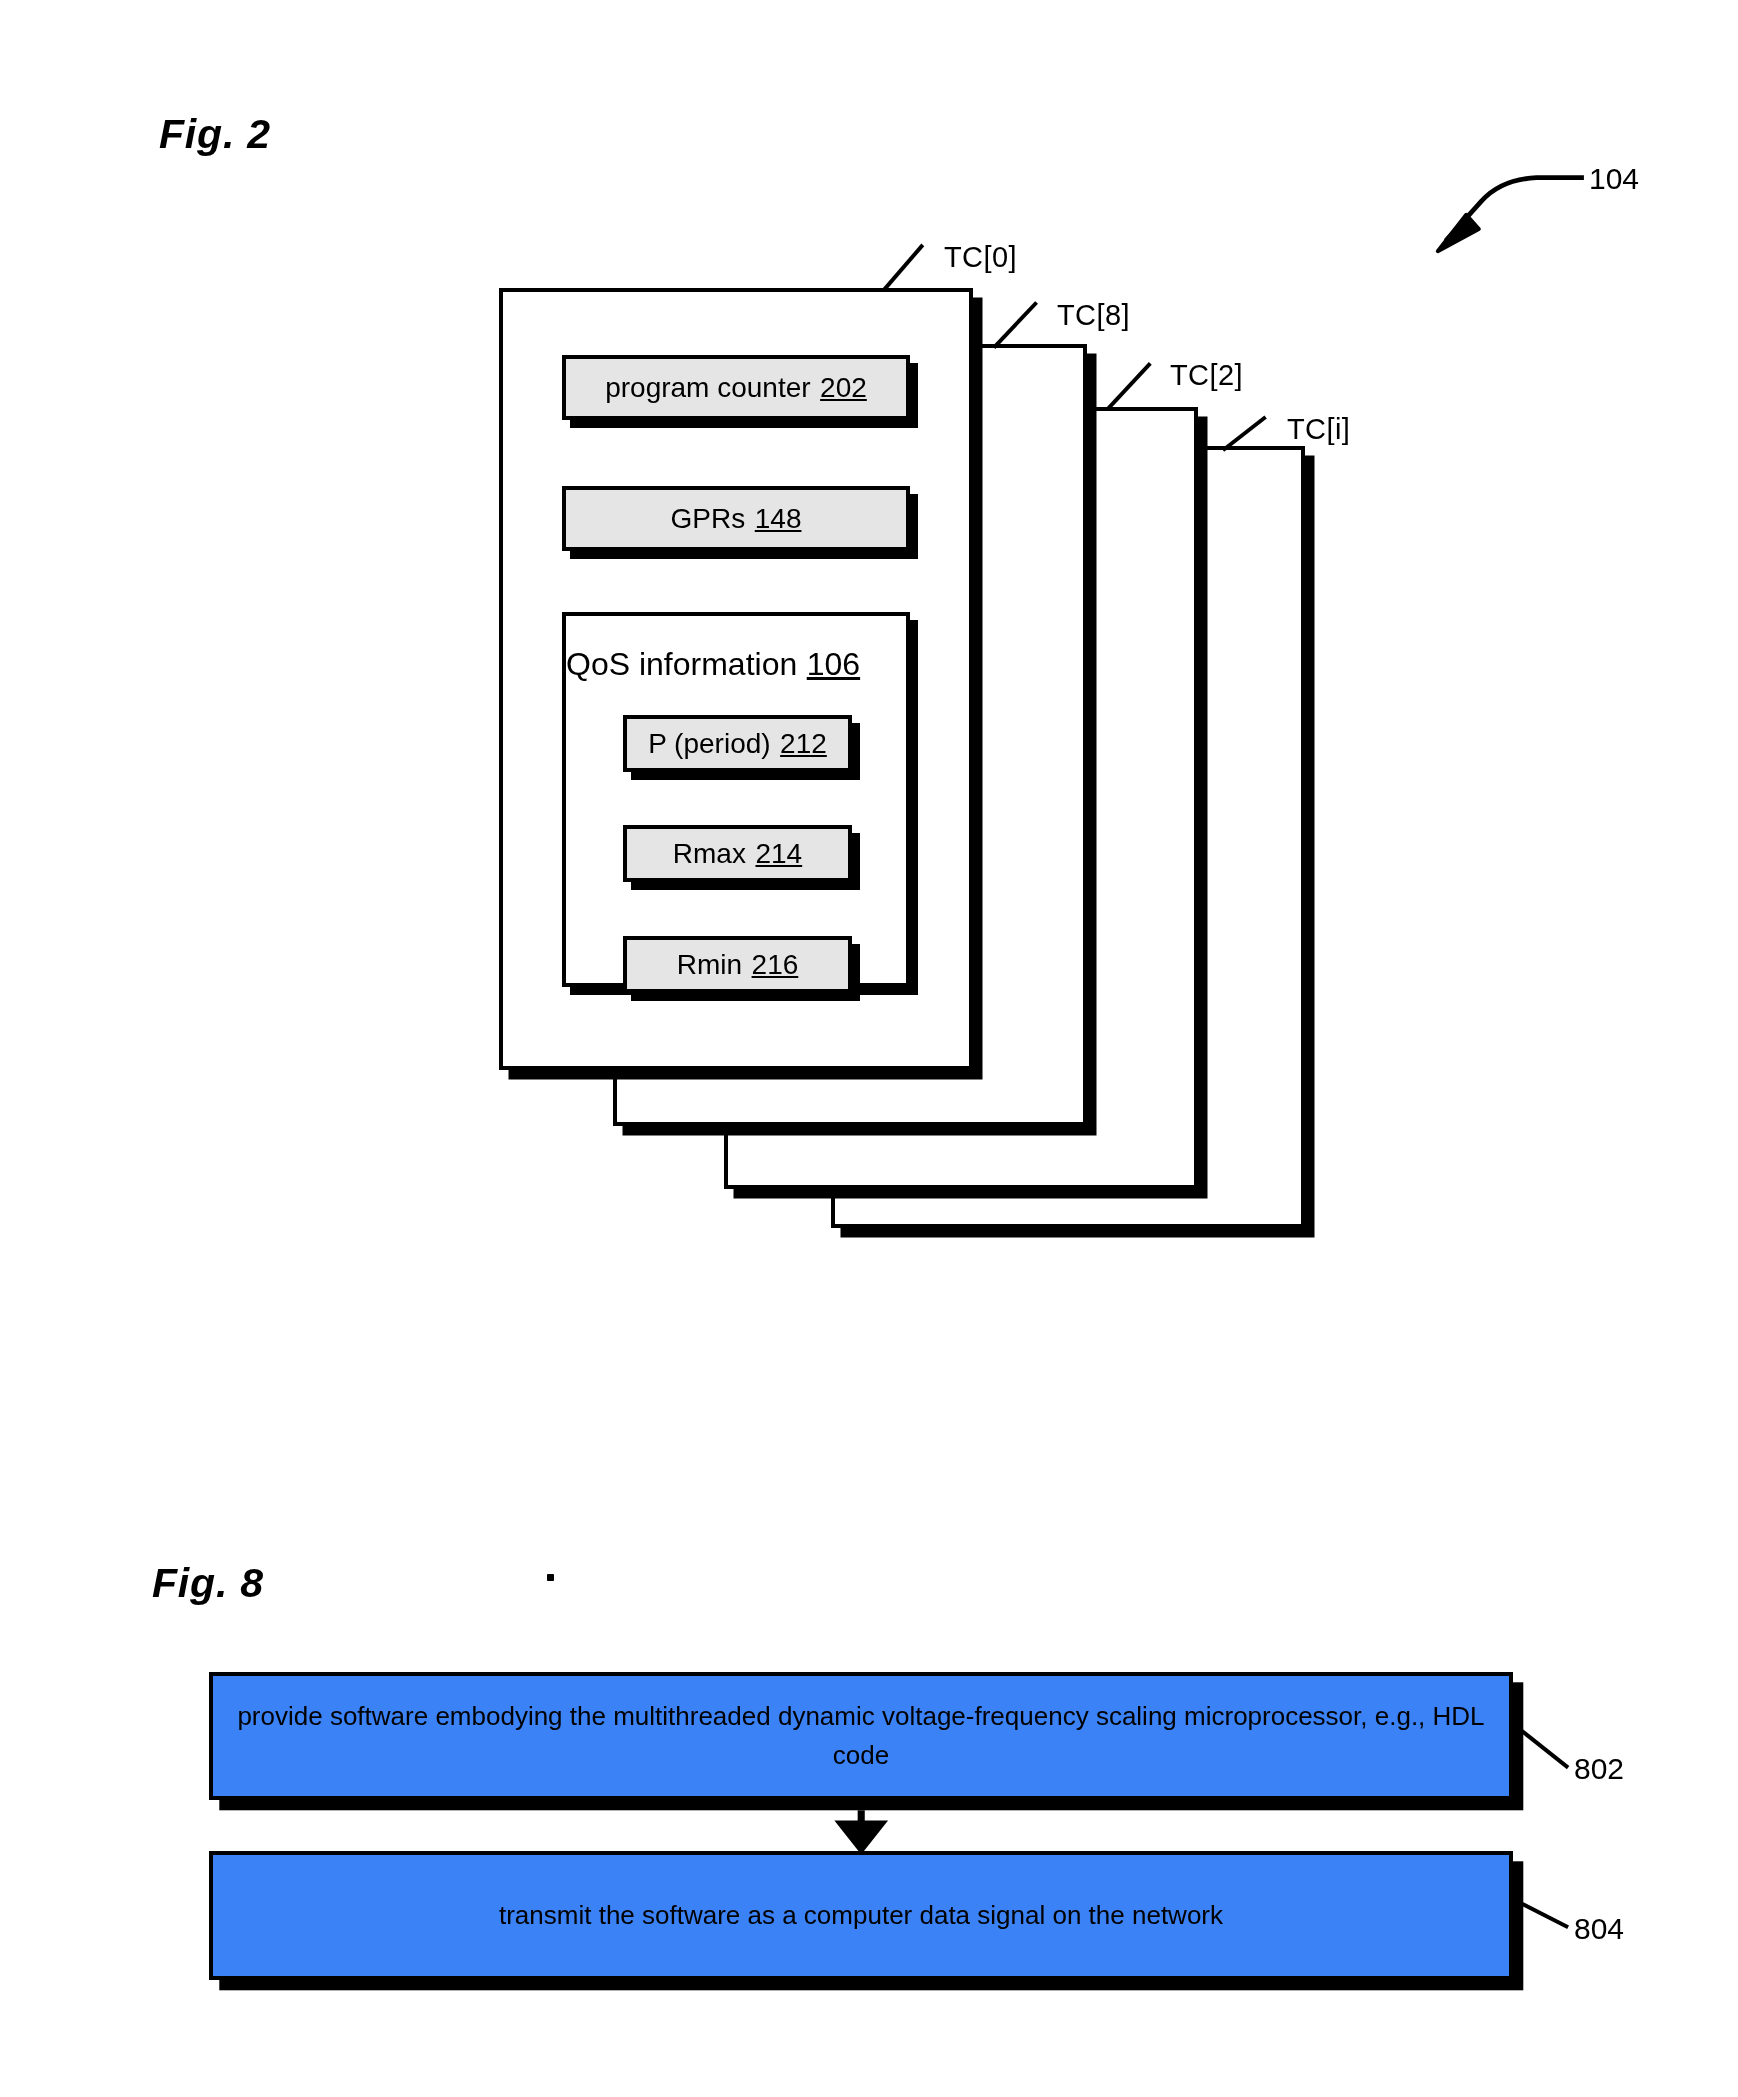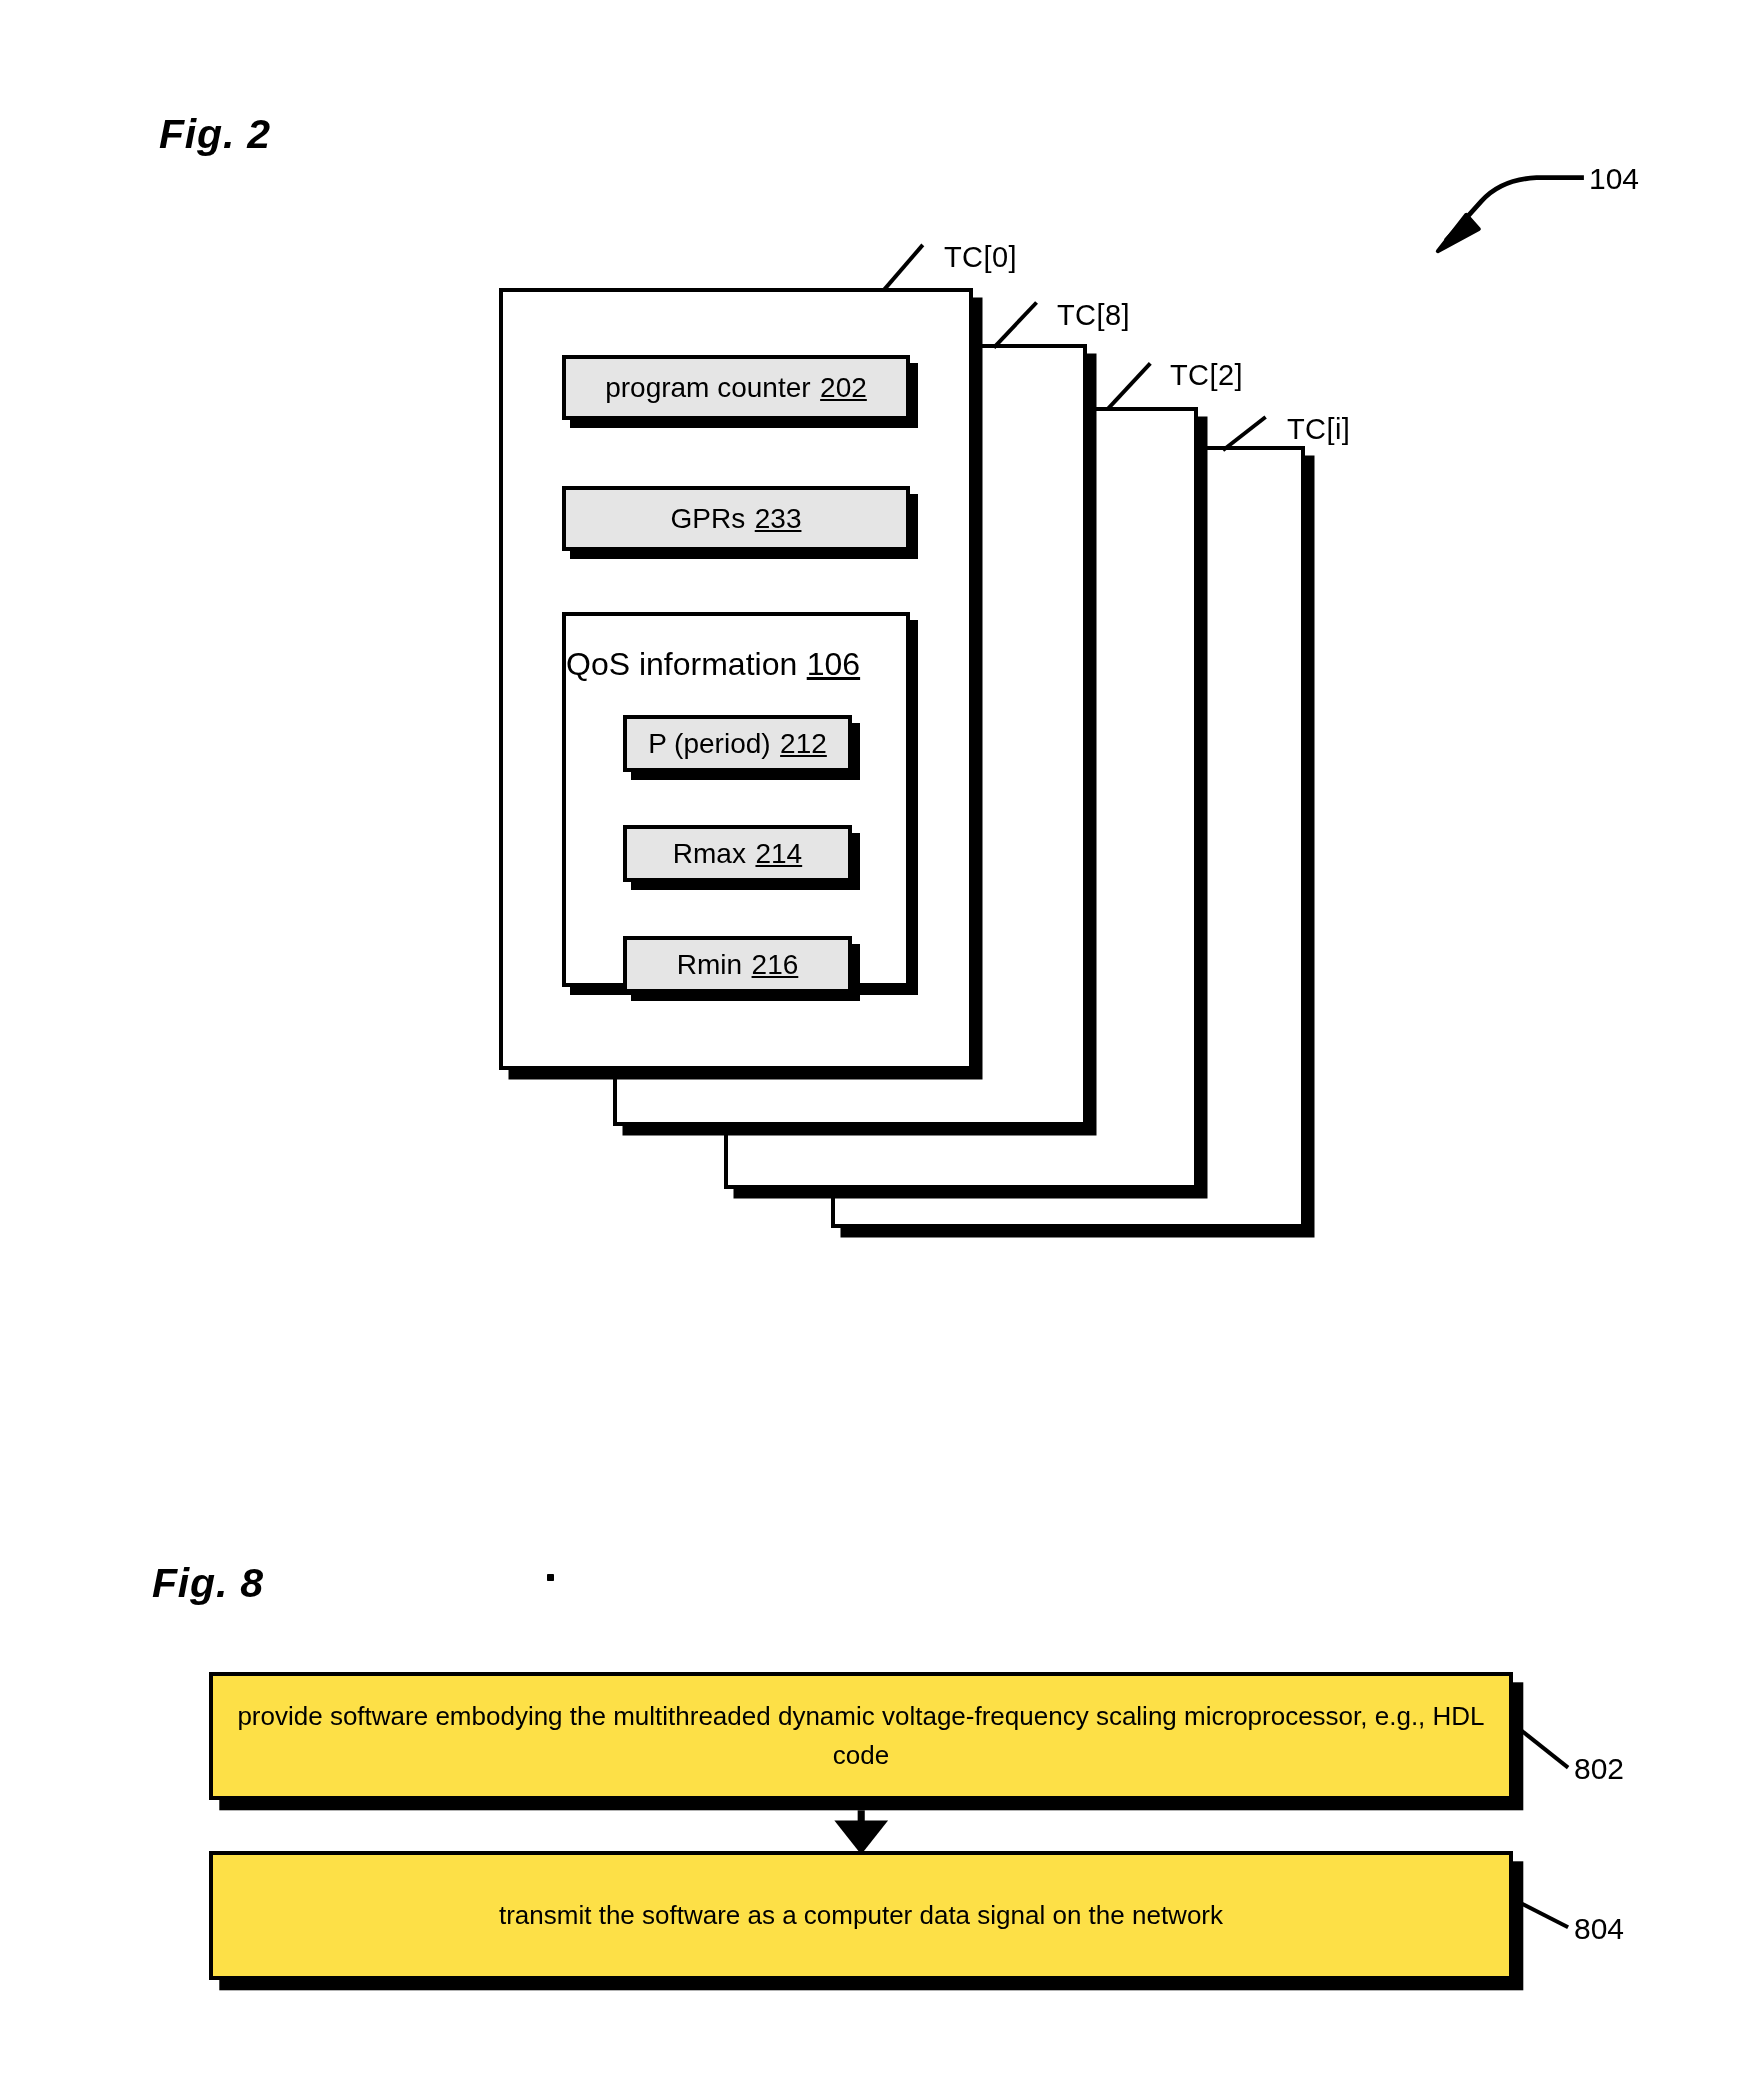--- a/index.html
+++ b/index.html
@@ -93,21 +93,21 @@
   #ref104 {
     position: absolute;
     font-size: 30px;
     white-space: nowrap;
   }
 
   
   #fig8 { position: absolute; left: 0; top: 0; width: 1739px; height: 2097px; }
   .flow-box {
     position: absolute;
-    background: #fde047;
+    background: #3b82f6;
     border: 4px solid #000000;
     box-shadow: 10.3px 10.3px 0 0 #000000;
     box-sizing: border-box;
     display: flex;
     align-items: center;
     justify-content: center;
     text-align: center;
     padding: 0 11px;
   }
   .flow-box span.txt {
@@ -151,21 +151,21 @@
 
     <div class="sbox tc-card" style="left:604px; top:344px; width:474px; height:782px; z-index:3;"></div>
 
     <div class="sbox tc-card" style="left:490px; top:288px; width:474px; height:782px; z-index:4;">
 
       <div class="inner-box" style="left:59px; top:63px; width:348px; height:65px;">
         <span class="txt"><span>program counter</span><span class="num">202</span></span>
       </div>
 
       <div class="inner-box" style="left:59px; top:194px; width:348px; height:65px;">
-        <span class="txt"><span>GPRs</span><span class="num">233</span></span>
+        <span class="txt"><span>GPRs</span><span class="num">148</span></span>
       </div>
 
       <div class="qos-box" style="left:59px; top:320px; width:348px; height:375px;">
 
         <div class="qos-title"><span>QoS information</span><span class="num">106</span></div>
 
         <div class="inner-box" style="left:57px; top:99px; width:229px; height:57px;align-items:center;">
           <span class="txt"><span>P (period)</span><span class="num">212</span></span>
         </div>
 

